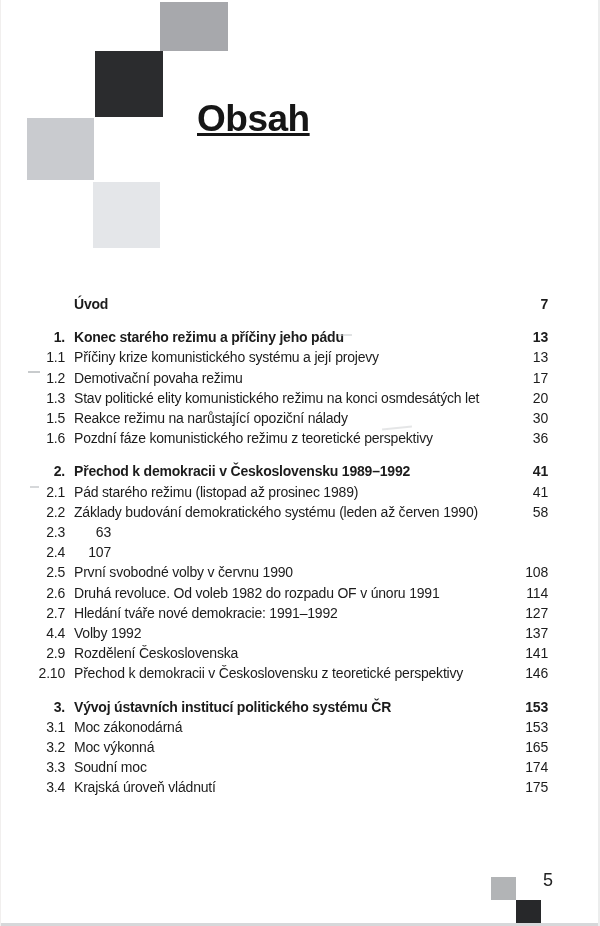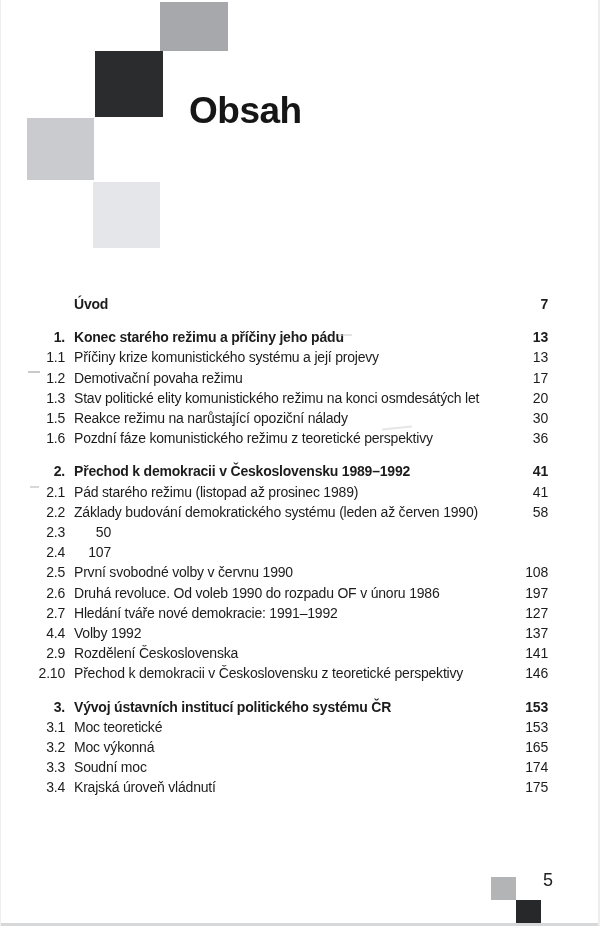--- a/index.html
+++ b/index.html
@@ -16,22 +16,23 @@
   .sq { position:absolute; }
   .sq1 { left:160px; top:2px;   width:68px; height:49px; }
   .sq2 { left:95px;  top:51px;  width:68px; height:66px; }
   .sq3 { left:27px;  top:118px; width:67px; height:62px; }
   .sq4 { left:93px;  top:182px; width:67px; height:66px; }
   .bsq1 { left:491px; top:877px; width:25px; height:23px; }
   .bsq2 { left:516px; top:900px; width:25px; height:26px; }
 
   .page-title {
     position:absolute; left:181px; top:82px;
-    margin:8px; font-size:37px; font-weight:700; letter-spacing:-0.5px;
+    margin:16px; font-size:37px; font-weight:700; letter-spacing:-0.5px;
     color:#161616;
+    text-decoration:underline;
   }
 
   
   .toc {
     position:absolute; left:35px; top:294px; width:513px;
   }
   .toc-row {
     display:flex; align-items:flex-start;
     font-size:14px; line-height:20.2px;
     letter-spacing:-0.2px;
@@ -117,35 +118,35 @@
         <span class="title">Pád starého režimu (listopad až prosinec 1989)</span>
         <span class="page">41</span>
       </div>
       <div class="toc-row">
         <span class="num">2.2</span>
         <span class="title">Základy budování demokratického systému (leden až červen 1990)</span>
         <span class="page">58</span>
       </div>
       <div class="toc-row">
         <span class="num">2.3</span>
-        <span class="page">50</span>
+        <span class="page">63</span>
       </div>
       <div class="toc-row">
         <span class="num">2.4</span>
         <span class="page">107</span>
       </div>
       <div class="toc-row">
         <span class="num">2.5</span>
         <span class="title">První svobodné volby v červnu 1990</span>
         <span class="page">108</span>
       </div>
       <div class="toc-row">
         <span class="num">2.6</span>
-        <span class="title">Druhá revoluce. Od voleb 1990 do rozpadu OF v únoru 1986</span>
-        <span class="page">197</span>
+        <span class="title">Druhá revoluce. Od voleb 1982 do rozpadu OF v únoru 1991</span>
+        <span class="page">114</span>
       </div>
       <div class="toc-row">
         <span class="num">2.7</span>
         <span class="title">Hledání tváře nové demokracie: 1991–1992</span>
         <span class="page">127</span>
       </div>
       <div class="toc-row">
         <span class="num">4.4</span>
         <span class="title">Volby 1992</span>
         <span class="page">137</span>
@@ -162,21 +163,21 @@
       </div>
     </div>
     <div class="toc-group">
       <div class="toc-row bold">
         <span class="num">3.</span>
         <span class="title">Vývoj ústavních institucí politického systému ČR</span>
         <span class="page">153</span>
       </div>
       <div class="toc-row">
         <span class="num">3.1</span>
-        <span class="title">Moc teoretické</span>
+        <span class="title">Moc zákonodárná</span>
         <span class="page">153</span>
       </div>
       <div class="toc-row">
         <span class="num">3.2</span>
         <span class="title">Moc výkonná</span>
         <span class="page">165</span>
       </div>
       <div class="toc-row">
         <span class="num">3.3</span>
         <span class="title">Soudní moc</span>

